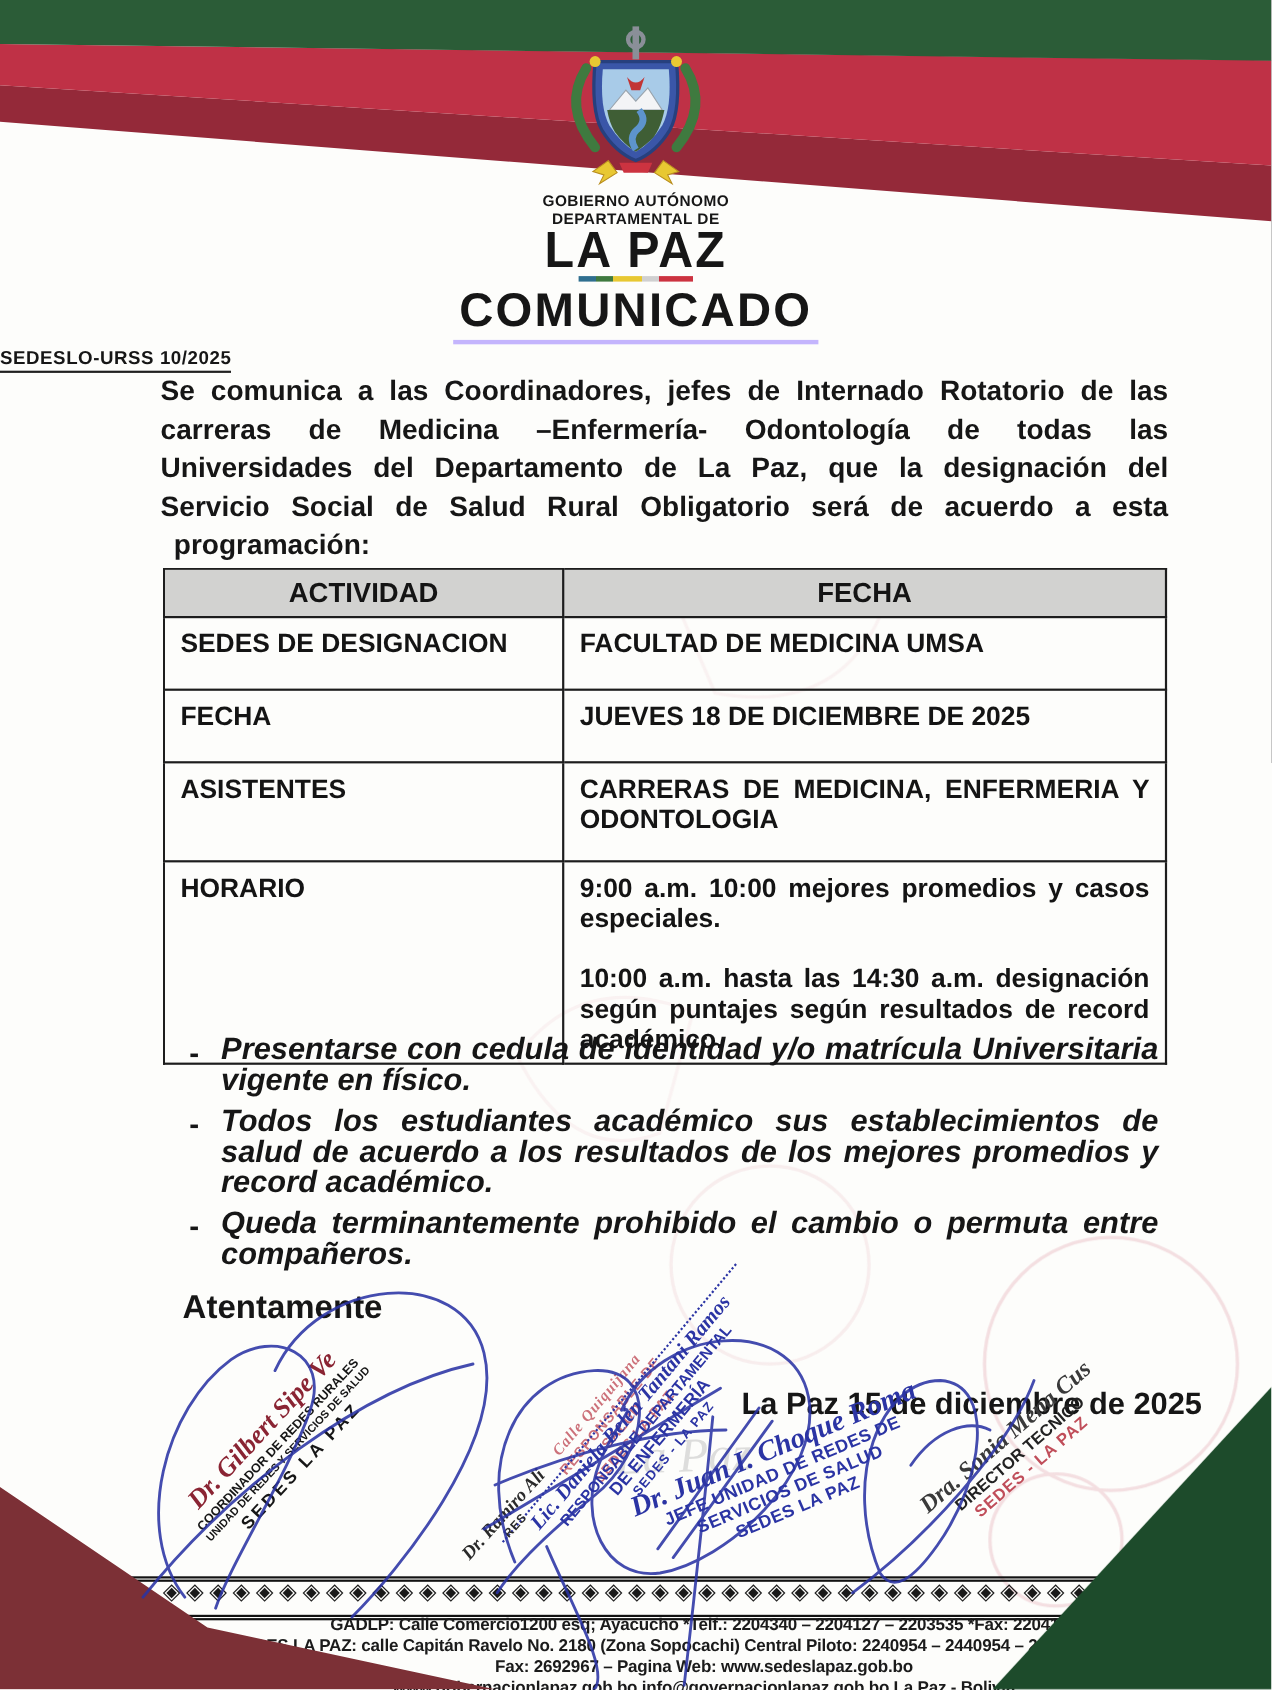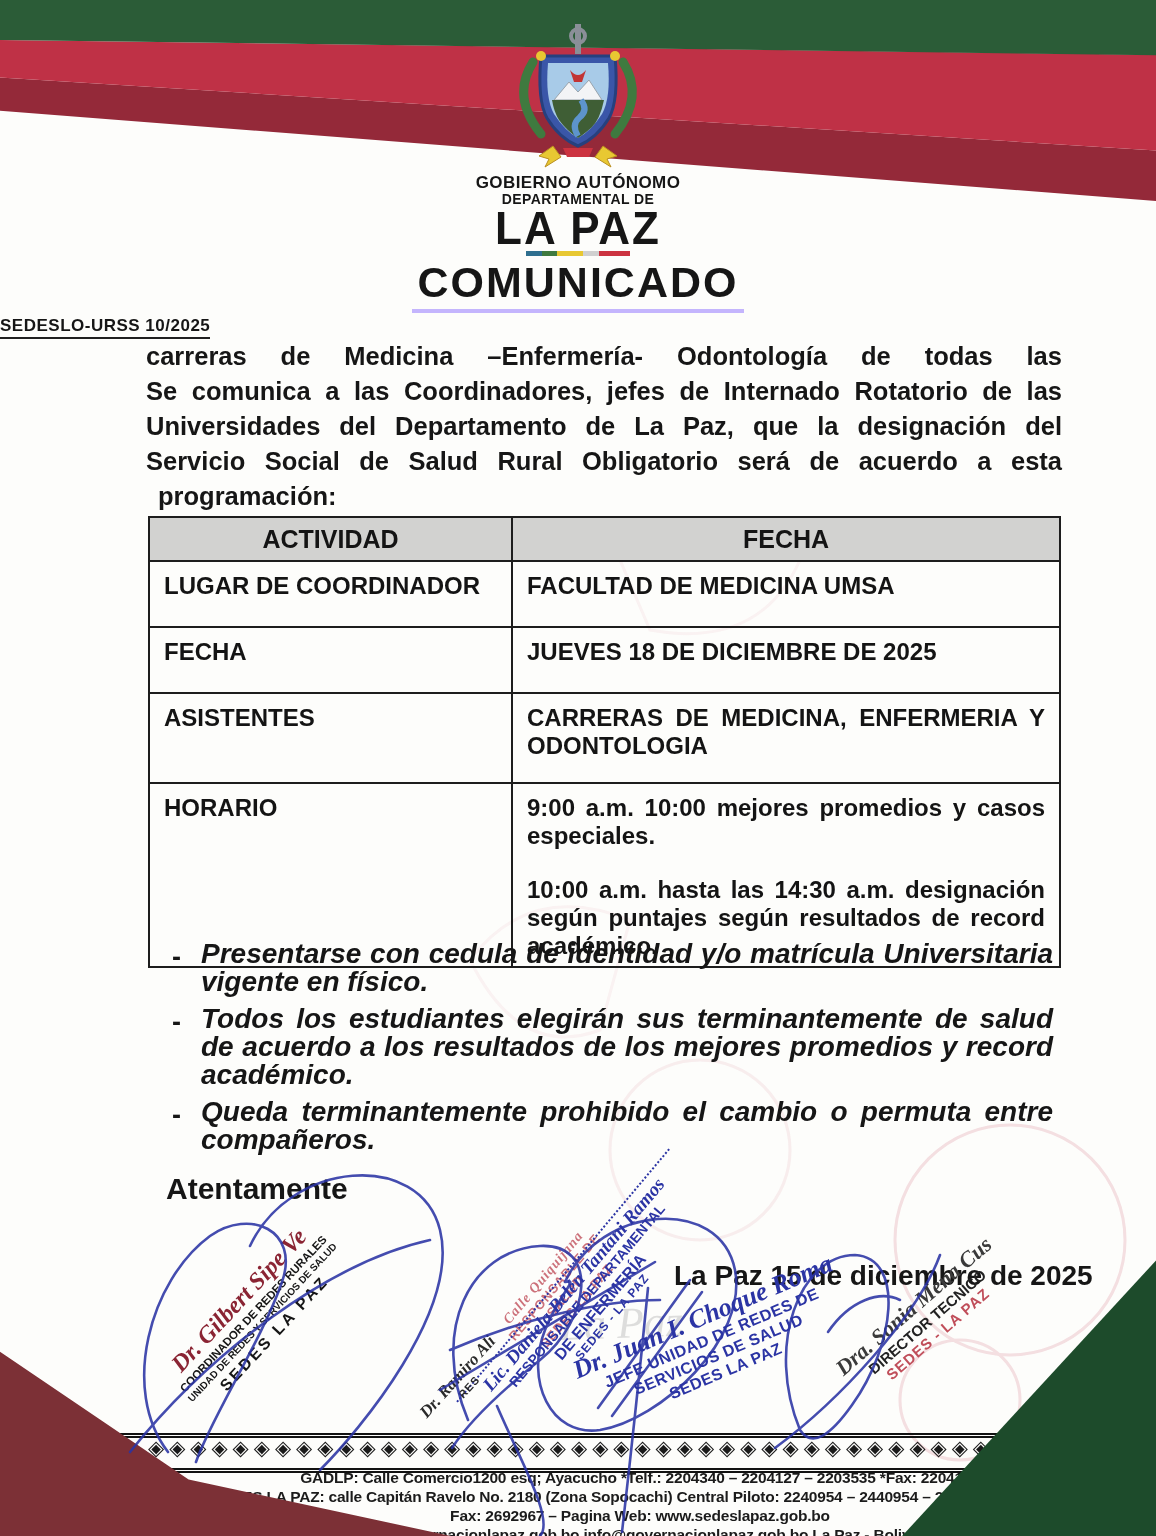--- a/index.html
+++ b/index.html
@@ -9,21 +9,21 @@
     font-family:"Liberation Sans",sans-serif;color:#161616;
   }
   
   .rib{position:absolute;top:0;left:0;width:100%;}
   .rib-green{height:70px;background:var(--header_green);clip-path:polygon(0 0,100% 0,100% 79%,0 57%);z-index:1;}
   .rib-red{height:215px;background:var(--header_red);clip-path:polygon(0 18.6%,100% 25.5%,100% 70%,0 36%);z-index:1;}
   .rib-red-dark{height:215px;background:var(--header_red_dark);clip-path:polygon(0 36%,100% 70%,100% 93.5%,0 51.5%);z-index:1;}
   
   .crest{position:absolute;top:22px;left:50%;transform:translateX(-50%);width:260px;text-align:center;z-index:3;}
   .crest svg{display:block;margin:0 auto;}
-  .org1{font-size:17px;font-weight:bold;letter-spacing:.4px;line-height:17px;margin-top:2px;}
+  .org1{font-size:14px;font-weight:bold;letter-spacing:.4px;line-height:17px;margin-top:2px;}
   .org2{font-size:14px;font-weight:bold;letter-spacing:.4px;line-height:16px;}
   .org3{font-size:44px;font-weight:bold;letter-spacing:2px;line-height:42px;transform:scaleY(1.05);}
   .flagstrip{width:104px;height:5px;margin:2px auto 0 auto;
     background:linear-gradient(90deg,#2f6f8f 0 15%,#3f7a3f 15% 30%,#e8c832 30% 55%,#d0d0d0 55% 70%,#cc3340 70% 100%);}
   
   .title-wrap{position:absolute;top:258px;width:100%;text-align:center;z-index:3;}
   .title-wrap span{display:inline-block;font-size:43px;font-weight:bold;letter-spacing:2px;
     border-bottom:4px solid #c4b5fd;padding:0 6px 2px 6px;}
   .ref-wrap{position:absolute;top:316px;width:100%;z-index:3;}
   .ref-wrap span{display:inline-block;font-size:17px;font-weight:bold;letter-spacing:.5px;
@@ -152,35 +152,35 @@
   </div>
 
   <div class="title-wrap">
     <span>COMUNICADO</span>
   </div>
   <div class="ref-wrap">
     <span>SEDESLO-URSS 10/2025</span>
   </div>
 
   <div class="intro">
+    <div class="jline">Se comunica a las Coordinadores, jefes de Internado Rotatorio de las</div>
     <div class="jline">carreras de Medicina –Enfermería- Odontología de todas las</div>
-    <div class="jline">Se comunica a las Coordinadores, jefes de Internado Rotatorio de las</div>
     <div class="jline">Universidades del Departamento de La Paz,  que la designación del</div>
     <div class="jline">Servicio Social de Salud Rural Obligatorio será de acuerdo a esta</div>
     <div class="jline last">programación:</div>
   </div>
 
   <table class="sched">
     <tbody>
       <tr>
         <th>ACTIVIDAD</th>
         <th>FECHA</th>
       </tr>
       <tr class="r1">
-        <td class="lbl">LUGAR DE COORDINADOR</td>
+        <td class="lbl">SEDES DE DESIGNACION</td>
         <td>FACULTAD DE MEDICINA UMSA</td>
       </tr>
       <tr class="r2">
         <td class="lbl">FECHA</td>
         <td>JUEVES 18 DE DICIEMBRE DE 2025</td>
       </tr>
       <tr class="r3">
         <td class="lbl">ASISTENTES</td>
         <td class="just">CARRERAS DE MEDICINA, ENFERMERIA Y ODONTOLOGIA</td>
       </tr>
@@ -194,21 +194,21 @@
     </tbody>
   </table>
 
   <div class="aspects">
     <div class="aspect-item">
       <span class="aspect-dash">-</span>
       <span class="aspect-text">Presentarse  con cedula de identidad y/o matrícula Universitaria vigente en físico.</span>
     </div>
     <div class="aspect-item">
       <span class="aspect-dash">-</span>
-      <span class="aspect-text">Todos los estudiantes elegirán sus terminantemente de salud de acuerdo a los resultados de los mejores promedios y record académico.</span>
+      <span class="aspect-text">Todos los estudiantes académico sus establecimientos de salud de acuerdo a los resultados de los mejores promedios y record académico.</span>
     </div>
     <div class="aspect-item">
       <span class="aspect-dash">-</span>
       <span class="aspect-text">Queda terminantemente prohibido el cambio o permuta entre compañeros.</span>
     </div>
   </div>
 
   <div class="closing">Atentamente</div>
   <div class="place-date">La Paz 15 de diciembre de 2025</div>
 

